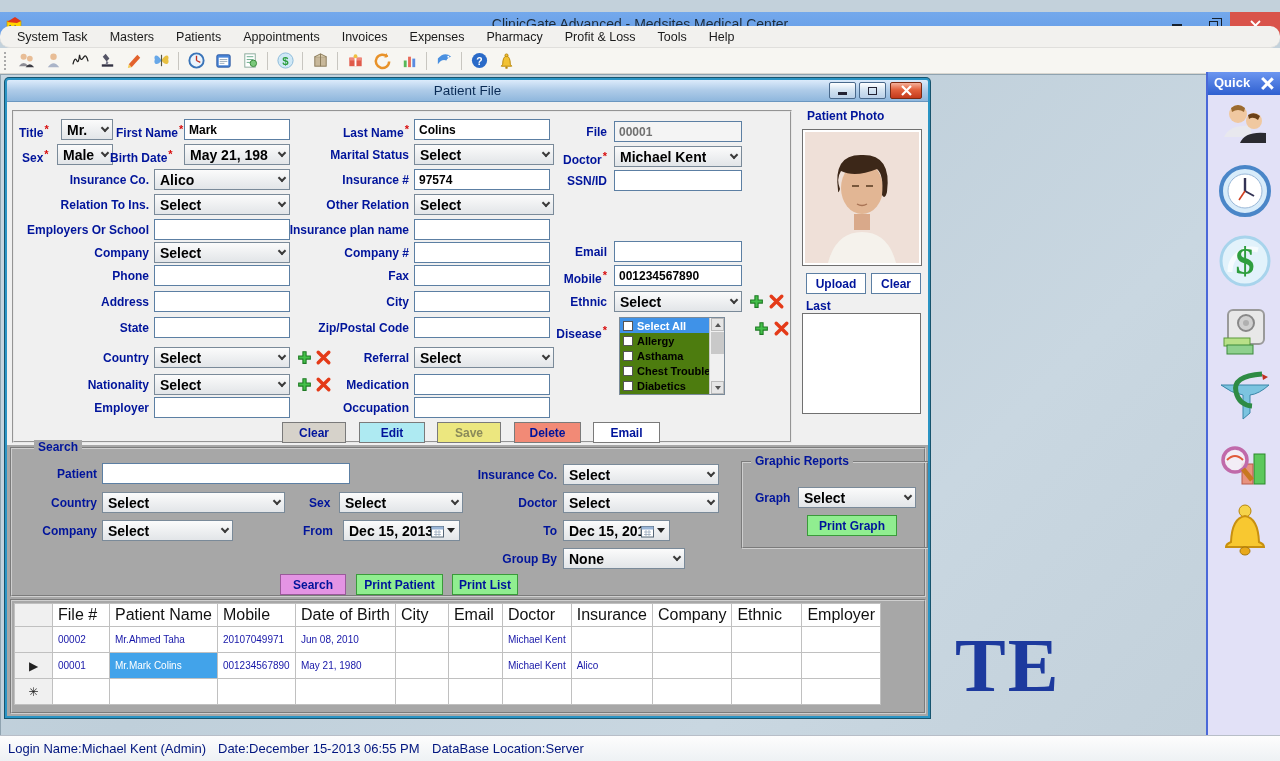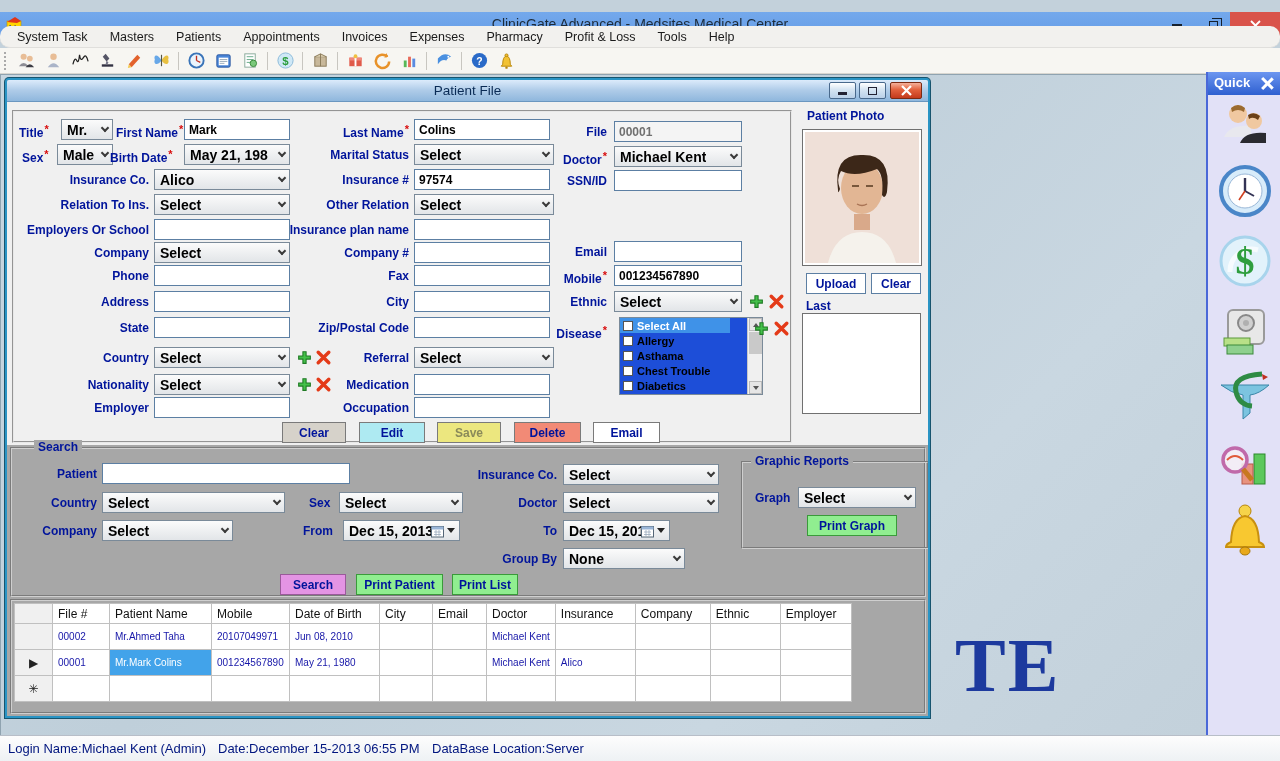--- a/index.html
+++ b/index.html
@@ -74,21 +74,21 @@
           transform:rotate(45deg); margin-top:-3px; flex:none; }
   .tri { width:0; height:0; border-left:4px solid transparent; border-right:4px solid transparent;
          border-top:5px solid #222; flex:none; margin-left:3px; }
   .calic { flex:none; width:13px; height:13px; margin-left:auto; }
   .mini { position:absolute; width:17px; height:17px; }
   .btn { position:absolute; height:21px; border:1px solid #7a7a7a; background:#e8e8e8;
          font-family:"Liberation Sans",sans-serif; font-weight:bold; font-size:12px; color:#00149b;
          display:flex; align-items:center; justify-content:center; cursor:default; padding:0; }
 
   
-  .lbx { position:absolute; left:612px; top:215px; width:144px; height:78px; background:#1d4ed8;
+  .lbx { position:absolute; left:612px; top:215px; width:106px; height:78px; background:#4d7c0f;
          border:1px solid #7a8a99; overflow:hidden; }
   .lirow { display:flex; align-items:center; gap:4px; height:15px; padding:0 2px 0 3px;
            font-size:11px; font-weight:bold; color:#000; width:110px; }
   .lirow.sel { background:#3f92e8; color:#fff; }
   .cb { width:10px; height:10px; background:#fff; border:1px solid #555; flex:none; }
   .sb { position:absolute; right:0; top:0; bottom:0; width:15px; background:#f0f0f0; border-left:1px solid #c8c8c8; }
   .sbu, .sbd { position:absolute; left:1px; width:13px; height:13px; background:#e6e6e6; border:1px solid #bbb;
                display:flex; align-items:center; justify-content:center; }
   .sbu { top:0; } .sbd { bottom:0; }
   .aru { width:0; height:0; border-left:3px solid transparent; border-right:3px solid transparent; border-bottom:4px solid #555; }
@@ -104,21 +104,21 @@
   
   .searchpanel { position:absolute; left:3px; top:345px; width:916px; height:150px; background:#a7a7a7;
                  border:2px groove #cfcfcf; }
   .cap { position:absolute; top:-9px; font-size:12px; font-weight:bold; color:#00149b; background:#a7a7a7; padding:0 4px; white-space:nowrap; }
   .grbox { position:absolute; left:729px; top:12px; width:188px; height:88px; border:2px groove #cfcfcf; }
 
   
   .tablewrap { position:absolute; left:3px; top:497px; width:916px; height:115px; background:#a7a7a7;
                border:2px groove #cfcfcf; }
   table.grid { border-collapse:collapse; table-layout:fixed; margin:2px 0 0 2px; background:#fff; }
-  .grid th { font-weight:normal; font-size:12px; color:#111; text-align:left; background:#fff;
+  .grid th { font-weight:normal; font-size:16px; color:#111; text-align:left; background:#fff;
              border:1px solid #c0c0c0; padding:2px 5px; height:20px; overflow:hidden; white-space:nowrap; }
   .grid td { font-size:10px; color:#1616a8; border:1px solid #c0c0c0; background:#fff;
              padding:2px 5px; height:26px; overflow:hidden; white-space:nowrap; }
   .grid .rowsel { background:#f0f0f0; text-align:center; color:#222; font-size:12px; }
   .grid .selcell { background:#42a3ea; color:#fff; }
 
   
   .quick { position:absolute; left:1206px; top:-2px; width:74px; height:663px; background:#e2e1f7;
            border-left:2px solid #4a68d8; }
   .qhead { position:relative; height:23px; background:linear-gradient(#6c96f0,#2e5fd0); }

